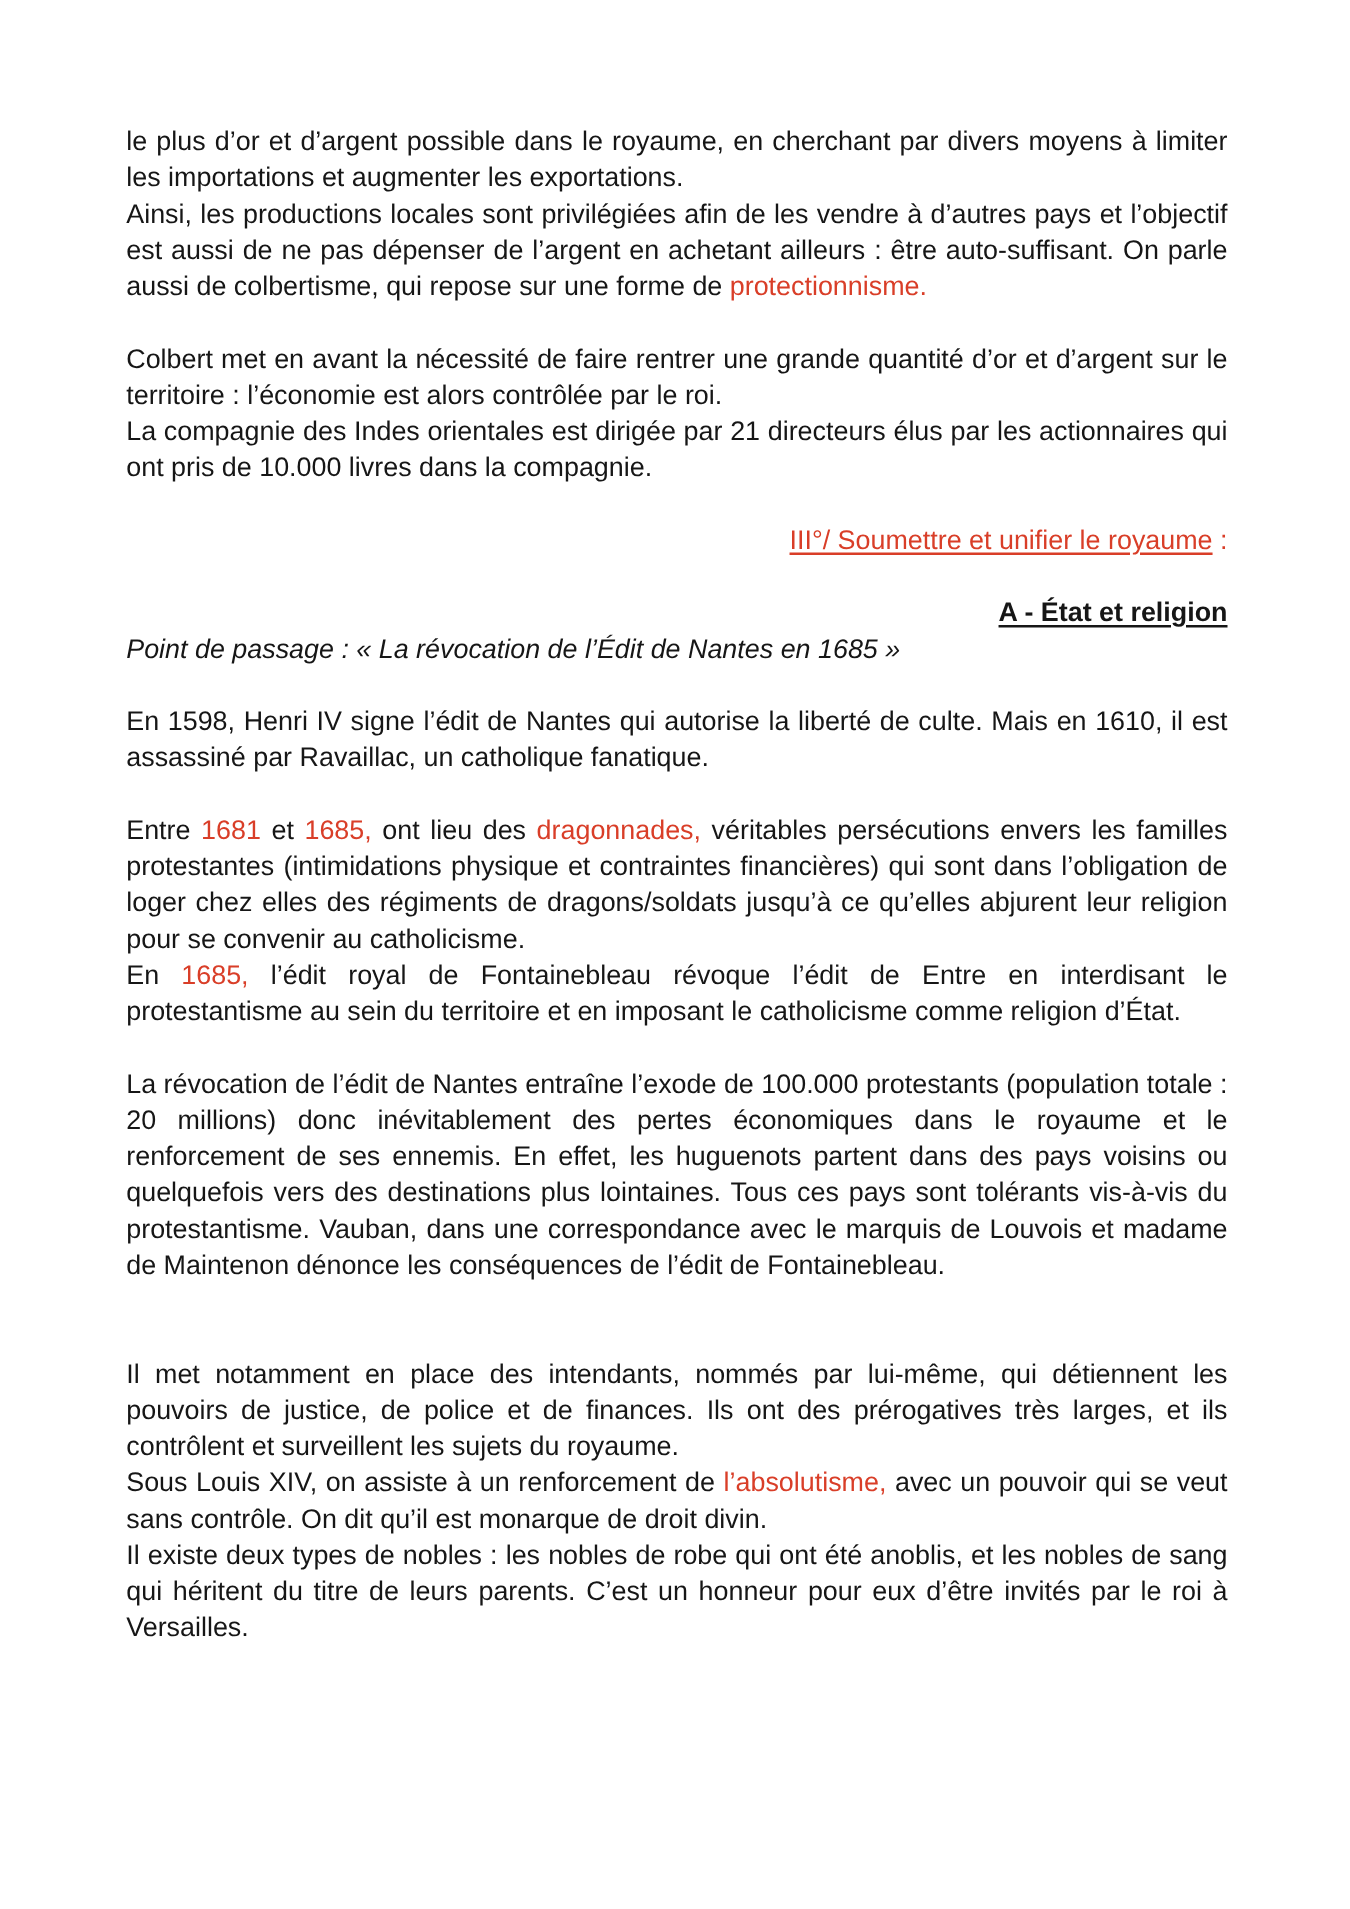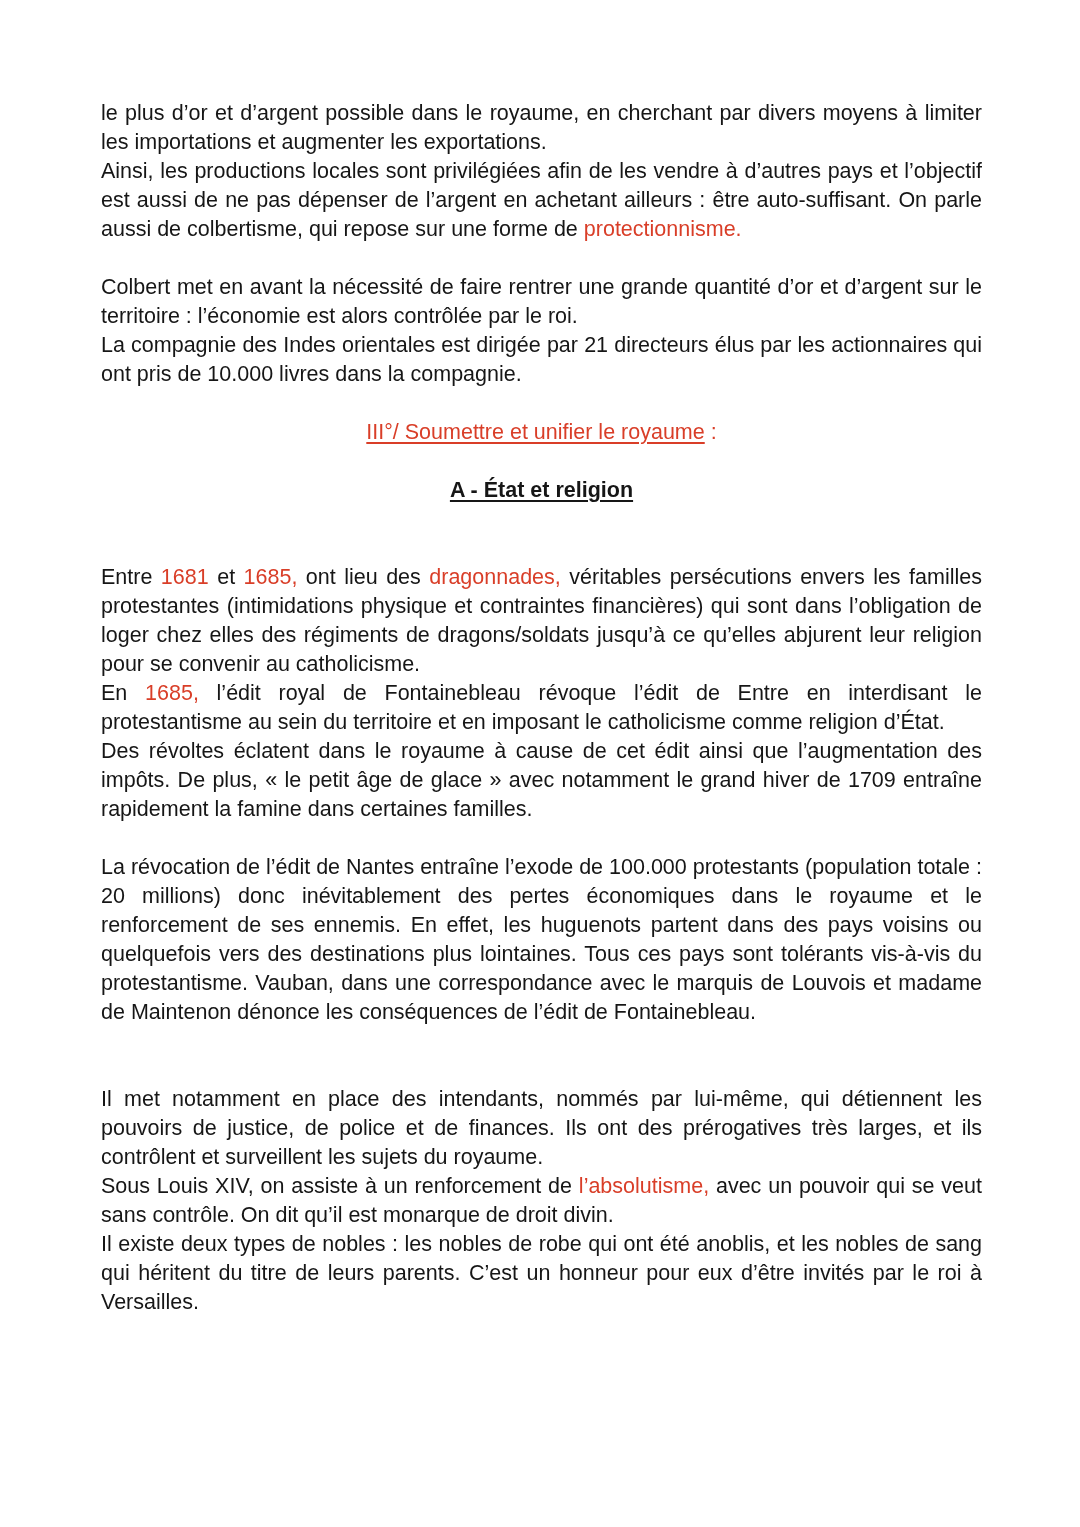--- a/index.html
+++ b/index.html
@@ -27,21 +27,21 @@
     line-height:29px;
     color:var(--ink);
   }
   .doc p{
     margin:0;
   }
   .para{
     text-align:justify;
   }
   .heading-line{
-    text-align:center;
+    text-align:right;
   }
   .italic-line{
     font-style:italic;
   }
   .spacer{
     height:29px;
   }
   .run-red{
     color:var(--accent);
   }
@@ -61,25 +61,26 @@
   <div class="doc" id="doc">
       <p class="para"><span>le plus d’or et d’argent possible dans le royaume, en cherchant par divers moyens à limiter les importations et augmenter les exportations.</span></p>
       <p class="para"><span>Ainsi, les productions locales sont privilégiées afin de les vendre à d’autres pays et l’objectif est aussi de ne pas dépenser de l’argent en achetant ailleurs : être auto-suffisant. On parle aussi de colbertisme, qui repose sur une forme de </span><span class="run-red">protectionnisme.</span></p>
       <div class="spacer"></div>
       <p class="para"><span>Colbert met en avant la nécessité de faire rentrer une grande quantité d’or et d’argent sur le territoire : l’économie est alors contrôlée par le roi.</span></p>
       <p class="para"><span>La compagnie des Indes orientales est dirigée par 21 directeurs élus par les actionnaires qui ont pris de 10.000 livres dans la compagnie.</span></p>
       <div class="spacer"></div>
       <p class="heading-line"><span class="run-red run-underline">III°/ Soumettre et unifier le royaume</span><span class="run-red"> :</span></p>
       <div class="spacer"></div>
       <p class="heading-line"><span class="run-bold run-underline">A - État et religion</span></p>
+      <p class="italic-line"><span>Point de passage : «&nbsp;La révocation de l’Édit de Nantes en 1685&nbsp;»</span></p>
       <div class="spacer"></div>
+      <p class="para"><span>En 1598, Henri IV signe l’édit de Nantes qui autorise la liberté de culte. Mais en 1610, il est assassiné par Ravaillac, un catholique fanatique.</span></p>
       <div class="spacer"></div>
       <p class="para"><span>Entre </span><span class="run-red">1681</span><span> et </span><span class="run-red">1685,</span><span> ont lieu des </span><span class="run-red">dragonnades,</span><span> véritables persécutions envers les familles protestantes (intimidations physique et contraintes financières) qui sont dans l’obligation de loger chez elles des régiments de dragons/soldats jusqu’à ce qu’elles abjurent leur religion pour se convenir au catholicisme.</span></p>
       <p class="para"><span>En </span><span class="run-red">1685,</span><span> l’édit royal de Fontainebleau révoque l’édit de Entre en interdisant le protestantisme au sein du territoire et en imposant le catholicisme comme religion d’État.</span></p>
-      <p class="para"><span>Des révoltes éclatent dans le royaume à cause de cet édit ainsi que l’augmentation des impôts. De plus, «&nbsp;le petit âge de glace&nbsp;» avec notamment le grand hiver de 1709 entraîne rapidement la famine dans certaines familles.</span></p>
       <div class="spacer"></div>
       <p class="para"><span>La révocation de l’édit de Nantes entraîne l’exode de 100.000 protestants (population totale : 20 millions) donc inévitablement des pertes économiques dans le royaume et le renforcement de ses ennemis. En effet, les huguenots partent dans des pays voisins ou quelquefois vers des destinations plus lointaines. Tous ces pays sont tolérants vis-à-vis du protestantisme. Vauban, dans une correspondance avec le marquis de Louvois et madame de Maintenon dénonce les conséquences de l’édit de Fontainebleau.</span></p>
       <div class="spacer"></div>
       <div class="spacer"></div>
       <p class="para"><span>Il met notamment en place des intendants, nommés par lui-même, qui détiennent les pouvoirs de justice, de police et de finances. Ils ont des prérogatives très larges, et ils contrôlent et surveillent les sujets du royaume.</span></p>
       <p class="para"><span>Sous Louis XIV, on assiste à un renforcement de </span><span class="run-red">l’absolutisme,</span><span> avec un pouvoir qui se veut sans contrôle. On dit qu’il est monarque de droit divin.</span></p>
       <p class="para"><span>Il existe deux types de nobles : les nobles de robe qui ont été anoblis, et les nobles de sang qui héritent du titre de leurs parents. C’est un honneur pour eux d’être invités par le roi à Versailles.</span></p>
     </div>
 </div>
 

